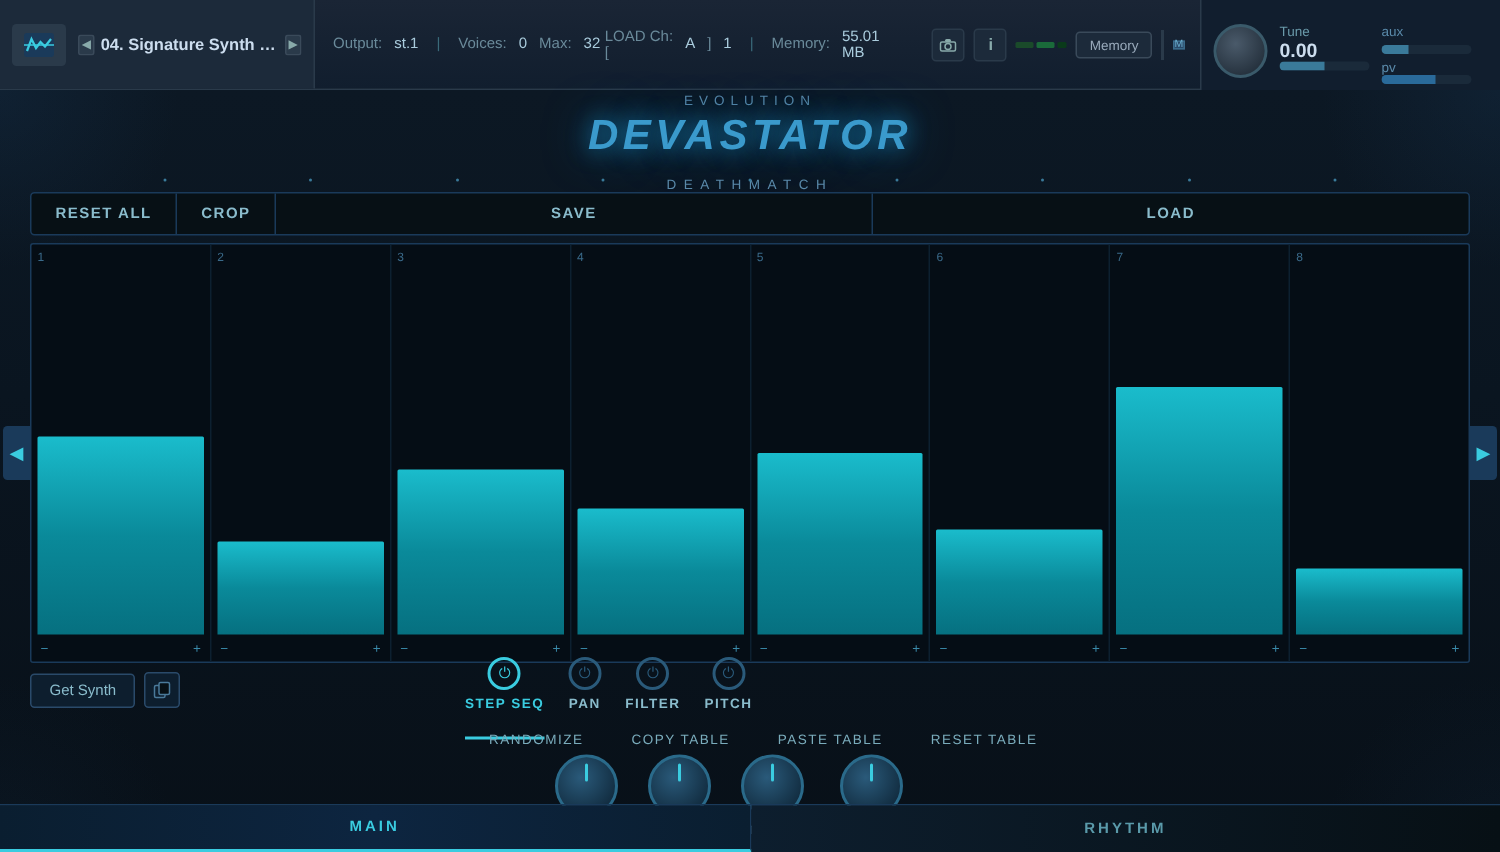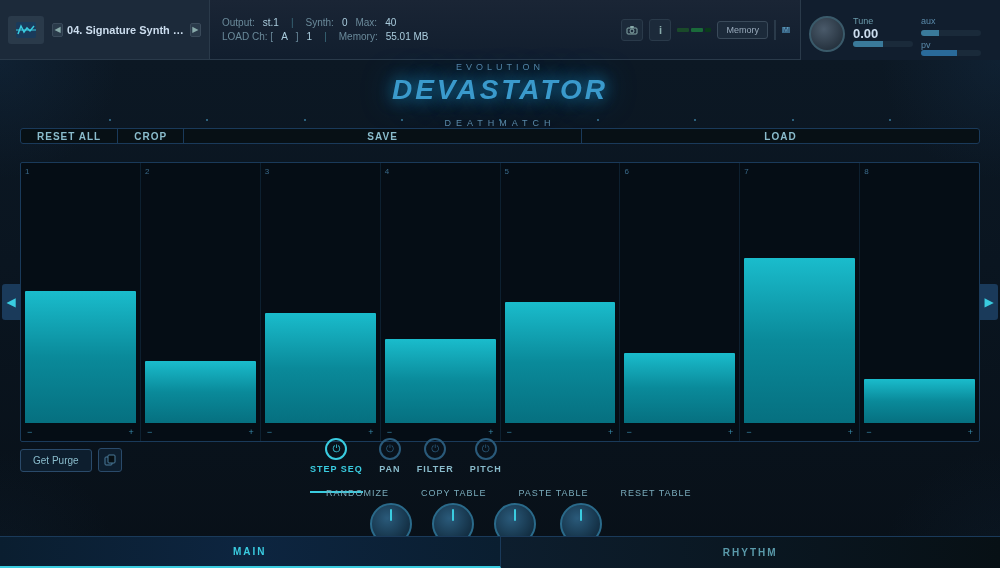--- a/index.html
+++ b/index.html
@@ -59,21 +59,21 @@
       font-size: 8px;
       display: flex;
       align-items: center;
       justify-content: center;
       cursor: pointer;
       border-radius: 2px;
     }
     .top-bar-meta {
       flex: 1;
       display: flex;
-      flex-direction: column;
+      flex-direction: row;
       padding: 4px 12px;
       font-size: 10px;
       color: #9ab;
       gap: 3px;
     }
     .meta-row {
       display: flex;
       align-items: center;
       gap: 8px;
     }
@@ -206,21 +206,21 @@
       text-transform: uppercase;
       margin-top: 12px;
     }
 
     
     .control-bar {
       position: absolute;
       top: 68px;
       left: 20px;
       right: 20px;
-      height: 16px;
+      height: 29px;
       display: flex;
       align-items: center;
       border: 1px solid #1a3a5a;
       border-radius: 3px;
       background: #071015;
     }
     .ctrl-dot-row {
       position: absolute;
       top: -10px;
       left: 0;
@@ -544,24 +544,24 @@
         <div class="nav-arrow">▶</div>
       </div>
     </div>
   </div>
 
   <div class="top-bar-meta">
     <div class="meta-row">
       <span class="meta-label">Output:</span>
       <span class="meta-value">st.1</span>
       <span style="color:#3a6a7a;margin:0 4px;">|</span>
-      <span class="meta-label">Synth:</span>
+      <span class="meta-label">Voices:</span>
       <span class="meta-value">0</span>
       <span class="meta-label">Max:</span>
-      <span class="meta-value">40</span>
+      <span class="meta-value">32</span>
     </div>
     <div class="meta-row">
       <span class="meta-label">LOAD Ch: [</span>
       <span class="meta-value">A</span>
       <span class="meta-label">]</span>
       <span class="meta-value">1</span>
       <span style="color:#3a6a7a;margin:0 4px;">|</span>
       <span class="meta-label">Memory:</span>
       <span class="meta-value">55.01 MB</span>
     </div>
@@ -729,21 +729,21 @@
     <span class="step-btn">+</span>
   </div>
           </div>
         </div>
       </div>
   </div>
 
   <div class="bottom-controls">
 
     <div class="get-midi-section">
-      <button class="get-midi-btn">Get Purge</button>
+      <button class="get-midi-btn">Get Synth</button>
       <div class="midi-icon-btn">
         <svg width="12" height="12" viewBox="0 0 12 12">
           <rect x="1" y="3" width="7" height="8" rx="1" stroke="#4a7a9a" stroke-width="1" fill="none"></rect>
           <rect x="4" y="1" width="7" height="8" rx="1" stroke="#4a7a9a" stroke-width="1" fill="#071015"></rect>
         </svg>
       </div>
     </div>
 
     <div class="tab-section">
       <div class="tab-power">

